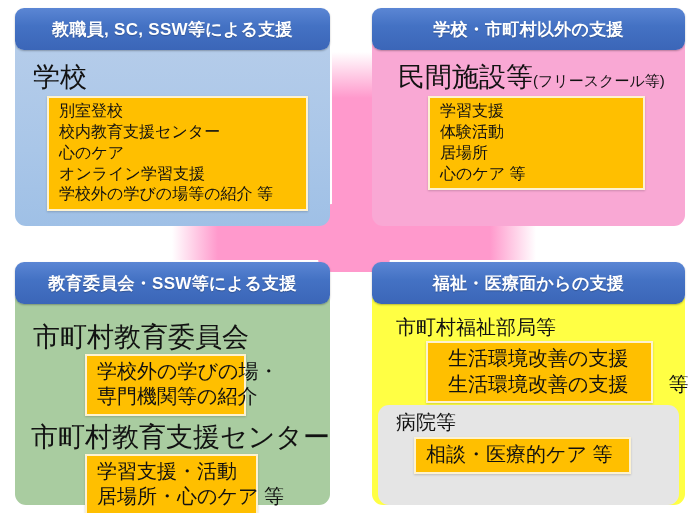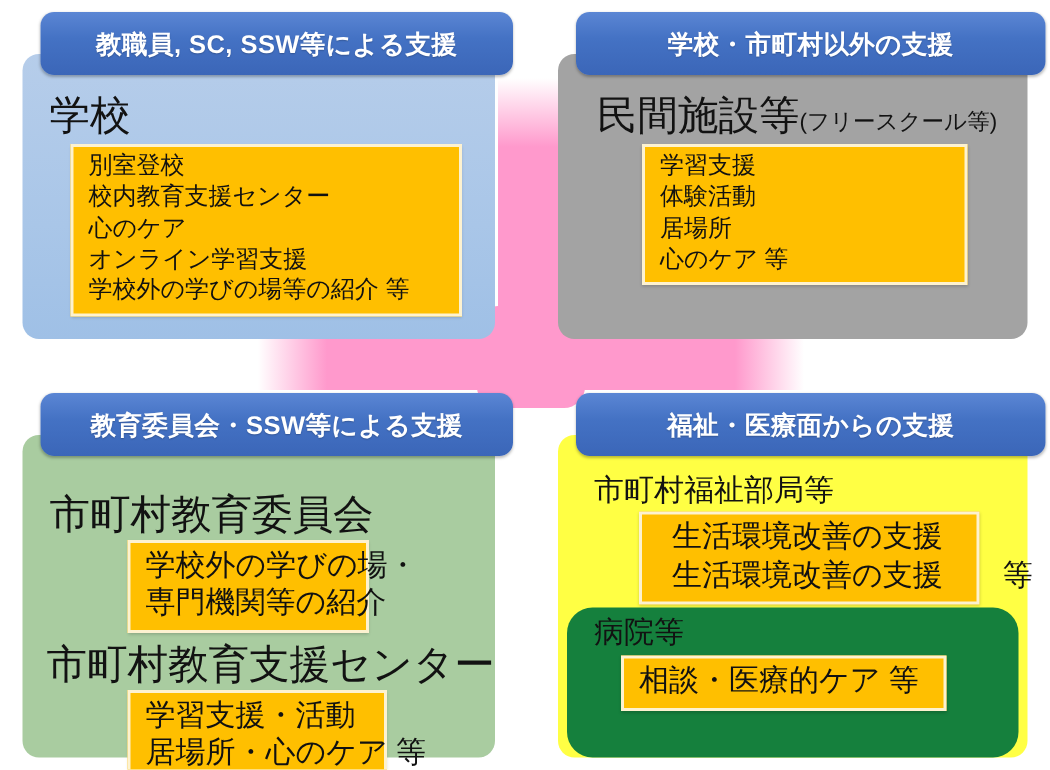--- a/index.html
+++ b/index.html
@@ -69,21 +69,21 @@
     z-index: 1;
   }
 
   
   .card {
     position: absolute;
     z-index: 3;
   }
   .card-header {
     position: absolute;
-    left: 12px;
+    left: 0;
     top: 0;
     width: 100%;
     height: 42px;
     box-sizing: border-box;
     border-radius: 9px;
     background: linear-gradient(to bottom, #5b86d4 0%, #4472c4 42%, #3b66b8 100%);
     box-shadow: 0 1px 2px rgba(0,0,0,0.28);
     display: flex;
     align-items: center;
     justify-content: center;
@@ -102,29 +102,29 @@
     top: 28px;
     width: 100%;
     box-sizing: border-box;
     border-radius: 11px;
     padding: 22px 10px 10px 10px;
     z-index: -1;
   }
 
   
   .body-blue   { background: linear-gradient(to bottom, #b6cdea 0%, #a9c6e8 60%, #9fc0e6 100%); }
-  .body-cream  { background: #a3a3a3; }
+  .body-cream  { background: #f9a8d4; }
   .body-green  { background: #a9cca0; }
   .body-yellow { background: #ffff44; }
 
   .panel-peach {
     position: absolute;
     box-sizing: border-box;
-    background: #15803d;
-    border-radius: 17px;
+    background: #e5e5e5;
+    border-radius: 11px;
   }
 
   
   .heading {
     color: #121212;
     font-size: 27px;
     line-height: 1.12;
     white-space: nowrap;
     font-weight: normal;
   }
@@ -188,21 +188,21 @@
         <div class="line">心のケア  等</div>
       </div>
     </div>
     <div class="card-header">
       <span>学校・市町村以外の支援</span>
     </div>
   </div>
 
   <div class="card" style="left:15px; top:262px; width:315px; height:243px;">
     <div class="card-body body-green" style="height:215px; padding-top:24px;">
-      <div class="heading" style="margin:14px 0 2px 8px;font-family:Liberation Serif, serif;">市町村教育委員会</div>
+      <div class="heading" style="margin:8px 0 2px 8px;font-family:Liberation Serif, serif;">市町村教育委員会</div>
       <div class="orange-box" style="margin:0 74px 6px 60px;">
         <div class="line">学校外の学びの場・</div>
         <div class="line">専門機関等の紹介</div>
       </div>
       <div class="heading" style="margin:2px 0 2px 6px;">市町村教育支援センター</div>
       <div class="orange-box" style="margin:0 62px 0 60px;">
         <div class="line">学習支援・活動</div>
         <div class="line">居場所・心のケア  等</div>
       </div>
     </div>

